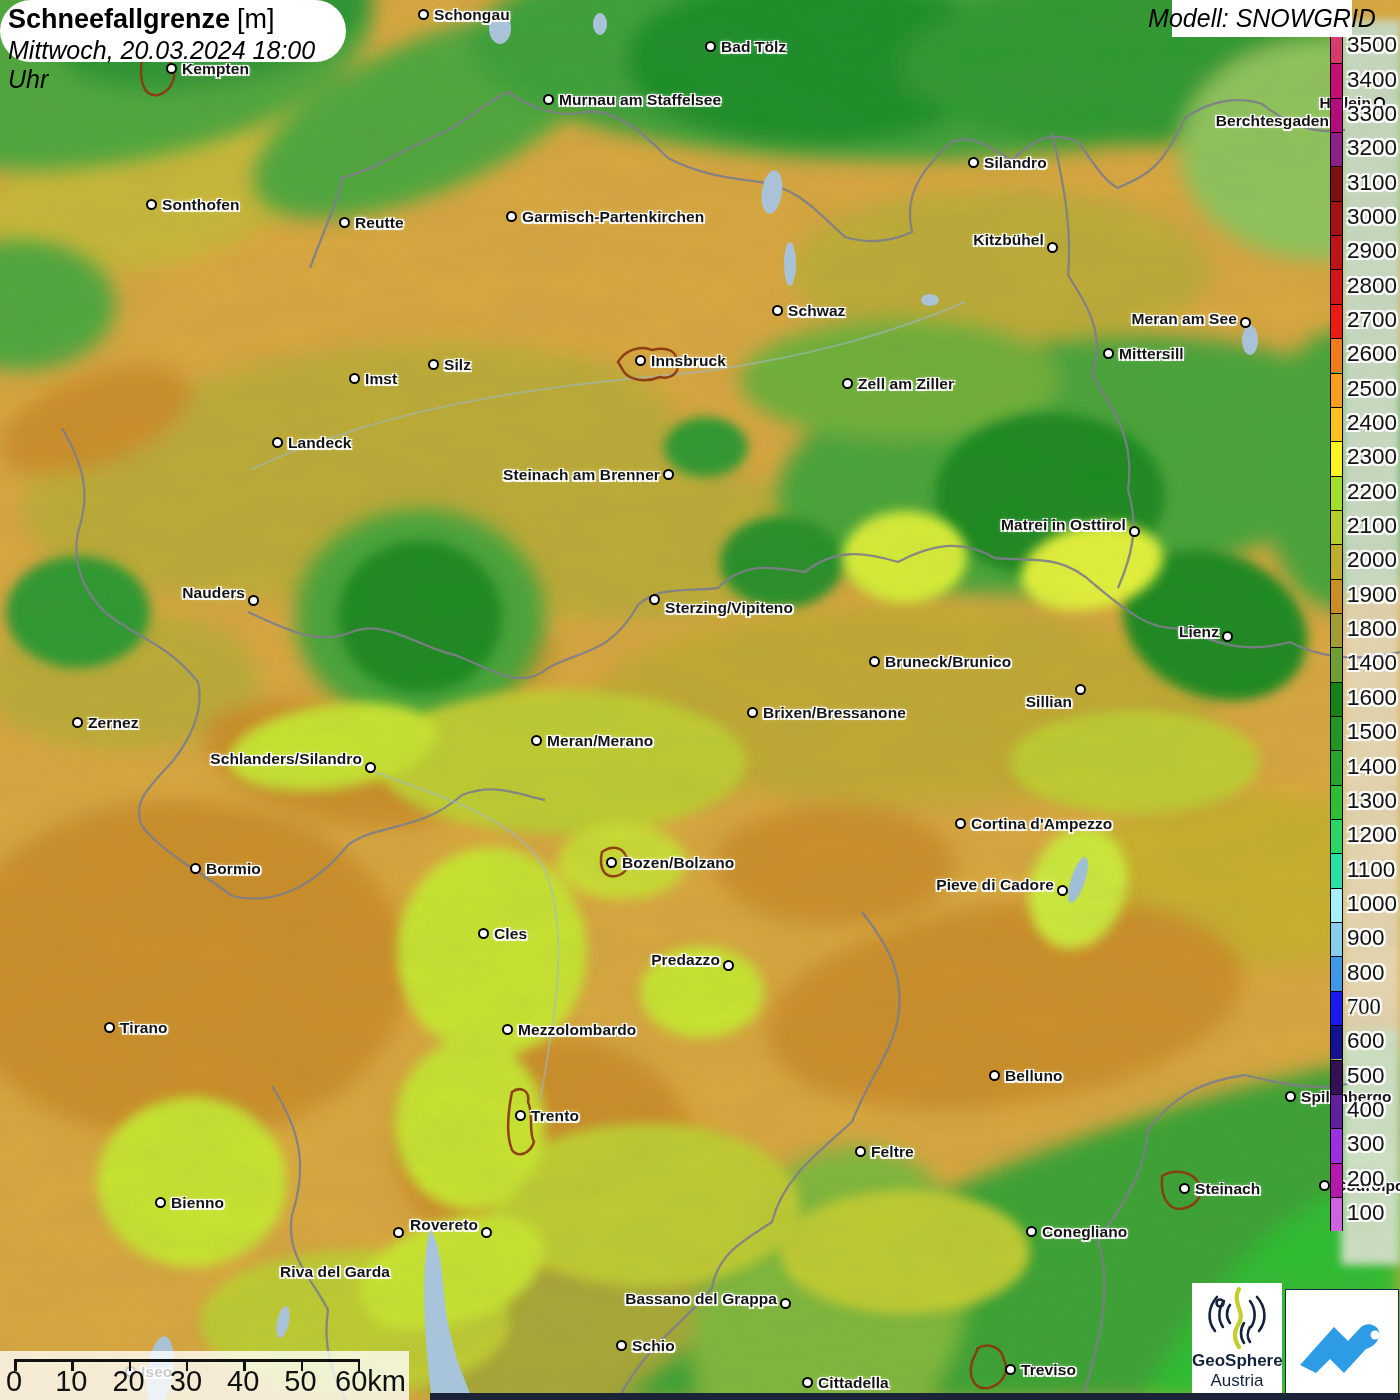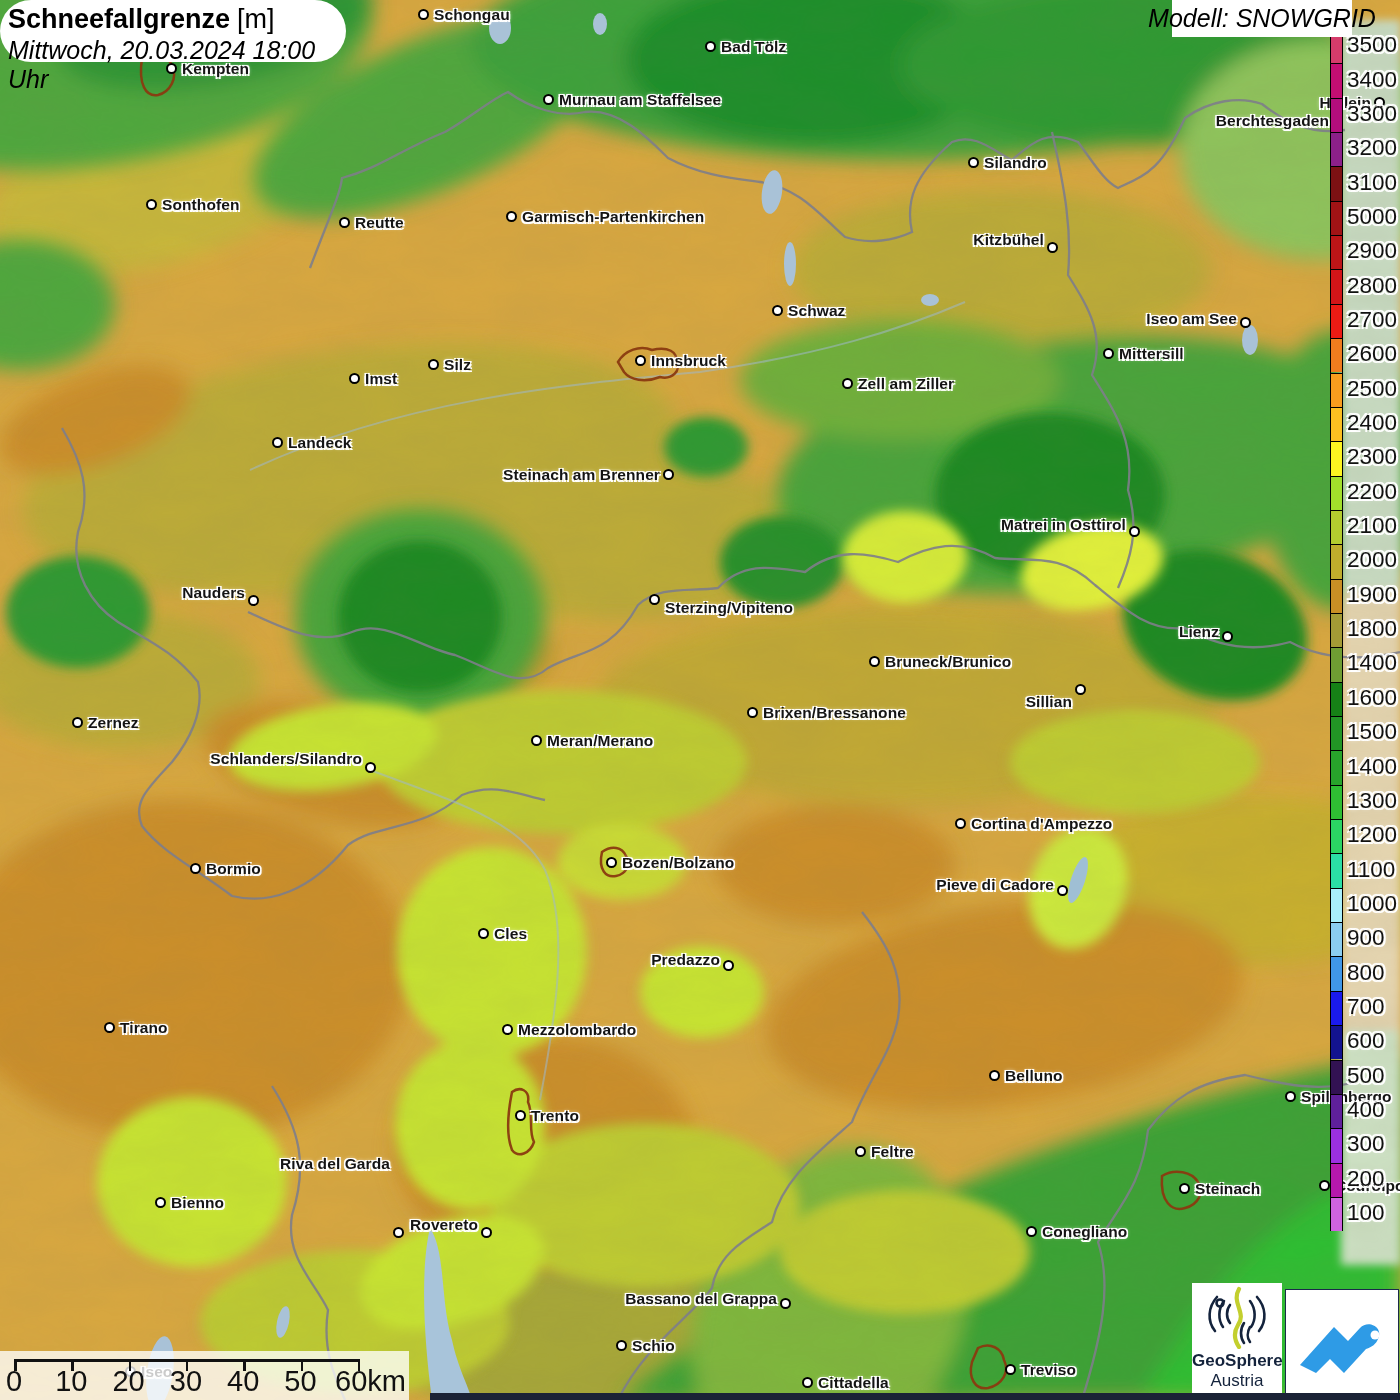--- a/index.html
+++ b/index.html
@@ -194,21 +194,21 @@
       <div class="clabel" style="top: 205px; left: 162px;">Sonthofen</div>
       <div class="dot" style="left: 506px; top: 211px;"></div>
       <div class="clabel" style="top: 217px; left: 522px;">Garmisch-Partenkirchen</div>
       <div class="dot" style="left: 339px; top: 217px;"></div>
       <div class="clabel" style="top: 223px; left: 355px;">Reutte</div>
       <div class="dot" style="left: 1047px; top: 242px;"></div>
       <div class="clabel" style="top: 240px; right: 356px;">Kitzbühel</div>
       <div class="dot" style="left: 772px; top: 305px;"></div>
       <div class="clabel" style="top: 311px; left: 788px;">Schwaz</div>
       <div class="dot" style="left: 1240px; top: 317px;"></div>
-      <div class="clabel" style="top: 319px; right: 163px;">Iseo am See</div>
+      <div class="clabel" style="top: 319px; right: 163px;">Meran am See</div>
       <div class="dot" style="left: 1103px; top: 348px;"></div>
       <div class="clabel" style="top: 354px; left: 1119px;">Mittersill</div>
       <div class="dot" style="left: 635px; top: 355px;"></div>
       <div class="clabel" style="top: 361px; left: 651px;">Innsbruck</div>
       <div class="dot" style="left: 428px; top: 359px;"></div>
       <div class="clabel" style="top: 365px; left: 444px;">Silz</div>
       <div class="dot" style="left: 349px; top: 373px;"></div>
       <div class="clabel" style="top: 379px; left: 365px;">Imst</div>
       <div class="dot" style="left: 842px; top: 378px;"></div>
       <div class="clabel" style="top: 384px; left: 858px;">Zell am Ziller</div>
@@ -260,21 +260,21 @@
       <div class="clabel" style="top: 1116px; left: 531px;">Trento</div>
       <div class="dot" style="left: 855px; top: 1146px;"></div>
       <div class="clabel" style="top: 1152px; left: 871px;">Feltre</div>
       <div class="dot" style="left: 1319px; top: 1180px;"></div>
       <div class="clabel" style="top: 1186px; left: 1335px;">Codroipo</div>
       <div class="dot" style="left: 1179px; top: 1183px;"></div>
       <div class="clabel" style="top: 1189px; left: 1195px;">Steinach</div>
       <div class="dot" style="left: 155px; top: 1197px;"></div>
       <div class="clabel" style="top: 1203px; left: 171px;">Bienno</div>
       <div class="dot" style="left: 393px; top: 1227px;"></div>
-      <div class="clabel" style="top: 1164px; right: 1010px; margin-left: 44px;">Riva del Garda</div>
+      <div class="clabel" style="top: 1272px; right: 1010px; margin-left: 44px;">Riva del Garda</div>
       <div class="dot" style="left: 481px; top: 1227px;"></div>
       <div class="clabel" style="top: 1225px; right: 922px;">Rovereto</div>
       <div class="dot" style="left: 1026px; top: 1226px;"></div>
       <div class="clabel" style="top: 1232px; left: 1042px;">Conegliano</div>
       <div class="dot" style="left: 780px; top: 1298px;"></div>
       <div class="clabel" style="top: 1299px; right: 623px;">Bassano del Grappa</div>
       <div class="dot" style="left: 616px; top: 1340px;"></div>
       <div class="clabel" style="top: 1346px; left: 632px;">Schio</div>
       <div class="dot" style="left: 1005px; top: 1364px;"></div>
       <div class="clabel" style="top: 1370px; left: 1021px;">Treviso</div>
@@ -324,21 +324,21 @@
       <div class="lseg" style="top: 1099.2px; height: 34.35px; background: rgb(155, 48, 224);"></div>
       <div class="lseg" style="top: 1133.55px; height: 34.35px; background: rgb(181, 24, 172);"></div>
       <div class="lseg" style="top: 1167.9px; height: 34.35px; background: rgb(207, 99, 223);"></div>
     </div>
   <div id="legend-labels">
       <div class="llab" style="top: 45.175px;">3500</div>
       <div class="llab" style="top: 79.525px;">3400</div>
       <div class="llab" style="top: 113.875px;">3300</div>
       <div class="llab" style="top: 148.225px;">3200</div>
       <div class="llab" style="top: 182.575px;">3100</div>
-      <div class="llab" style="top: 216.925px;">5000</div>
+      <div class="llab" style="top: 216.925px;">3000</div>
       <div class="llab" style="top: 251.275px;">2900</div>
       <div class="llab" style="top: 285.625px;">2800</div>
       <div class="llab" style="top: 319.975px;">2700</div>
       <div class="llab" style="top: 354.325px;">2600</div>
       <div class="llab" style="top: 388.675px;">2500</div>
       <div class="llab" style="top: 423.025px;">2400</div>
       <div class="llab" style="top: 457.375px;">2300</div>
       <div class="llab" style="top: 491.725px;">2200</div>
       <div class="llab" style="top: 526.075px;">2100</div>
       <div class="llab" style="top: 560.425px;">2000</div>
@@ -347,21 +347,21 @@
       <div class="llab" style="top: 663.475px;">1400</div>
       <div class="llab" style="top: 697.825px;">1600</div>
       <div class="llab" style="top: 732.175px;">1500</div>
       <div class="llab" style="top: 766.525px;">1400</div>
       <div class="llab" style="top: 800.875px;">1300</div>
       <div class="llab" style="top: 835.225px;">1200</div>
       <div class="llab" style="top: 869.575px;">1100</div>
       <div class="llab" style="top: 903.925px;">1000</div>
       <div class="llab" style="top: 938.275px;">900</div>
       <div class="llab" style="top: 972.625px;">800</div>
-      <div class="llab" style="top: 1006.98px;">700</div>
+      <div class="llab" style="top: 1006.98px; font-family: Liberation Serif, serif;">700</div>
       <div class="llab" style="top: 1041.33px;">600</div>
       <div class="llab" style="top: 1075.67px;">500</div>
       <div class="llab" style="top: 1110.03px;">400</div>
       <div class="llab" style="top: 1144.38px;">300</div>
       <div class="llab" style="top: 1178.72px;">200</div>
       <div class="llab" style="top: 1213.08px;">100</div>
     </div>
 
   <div class="box" id="title-box">
     <div id="title-line1">

